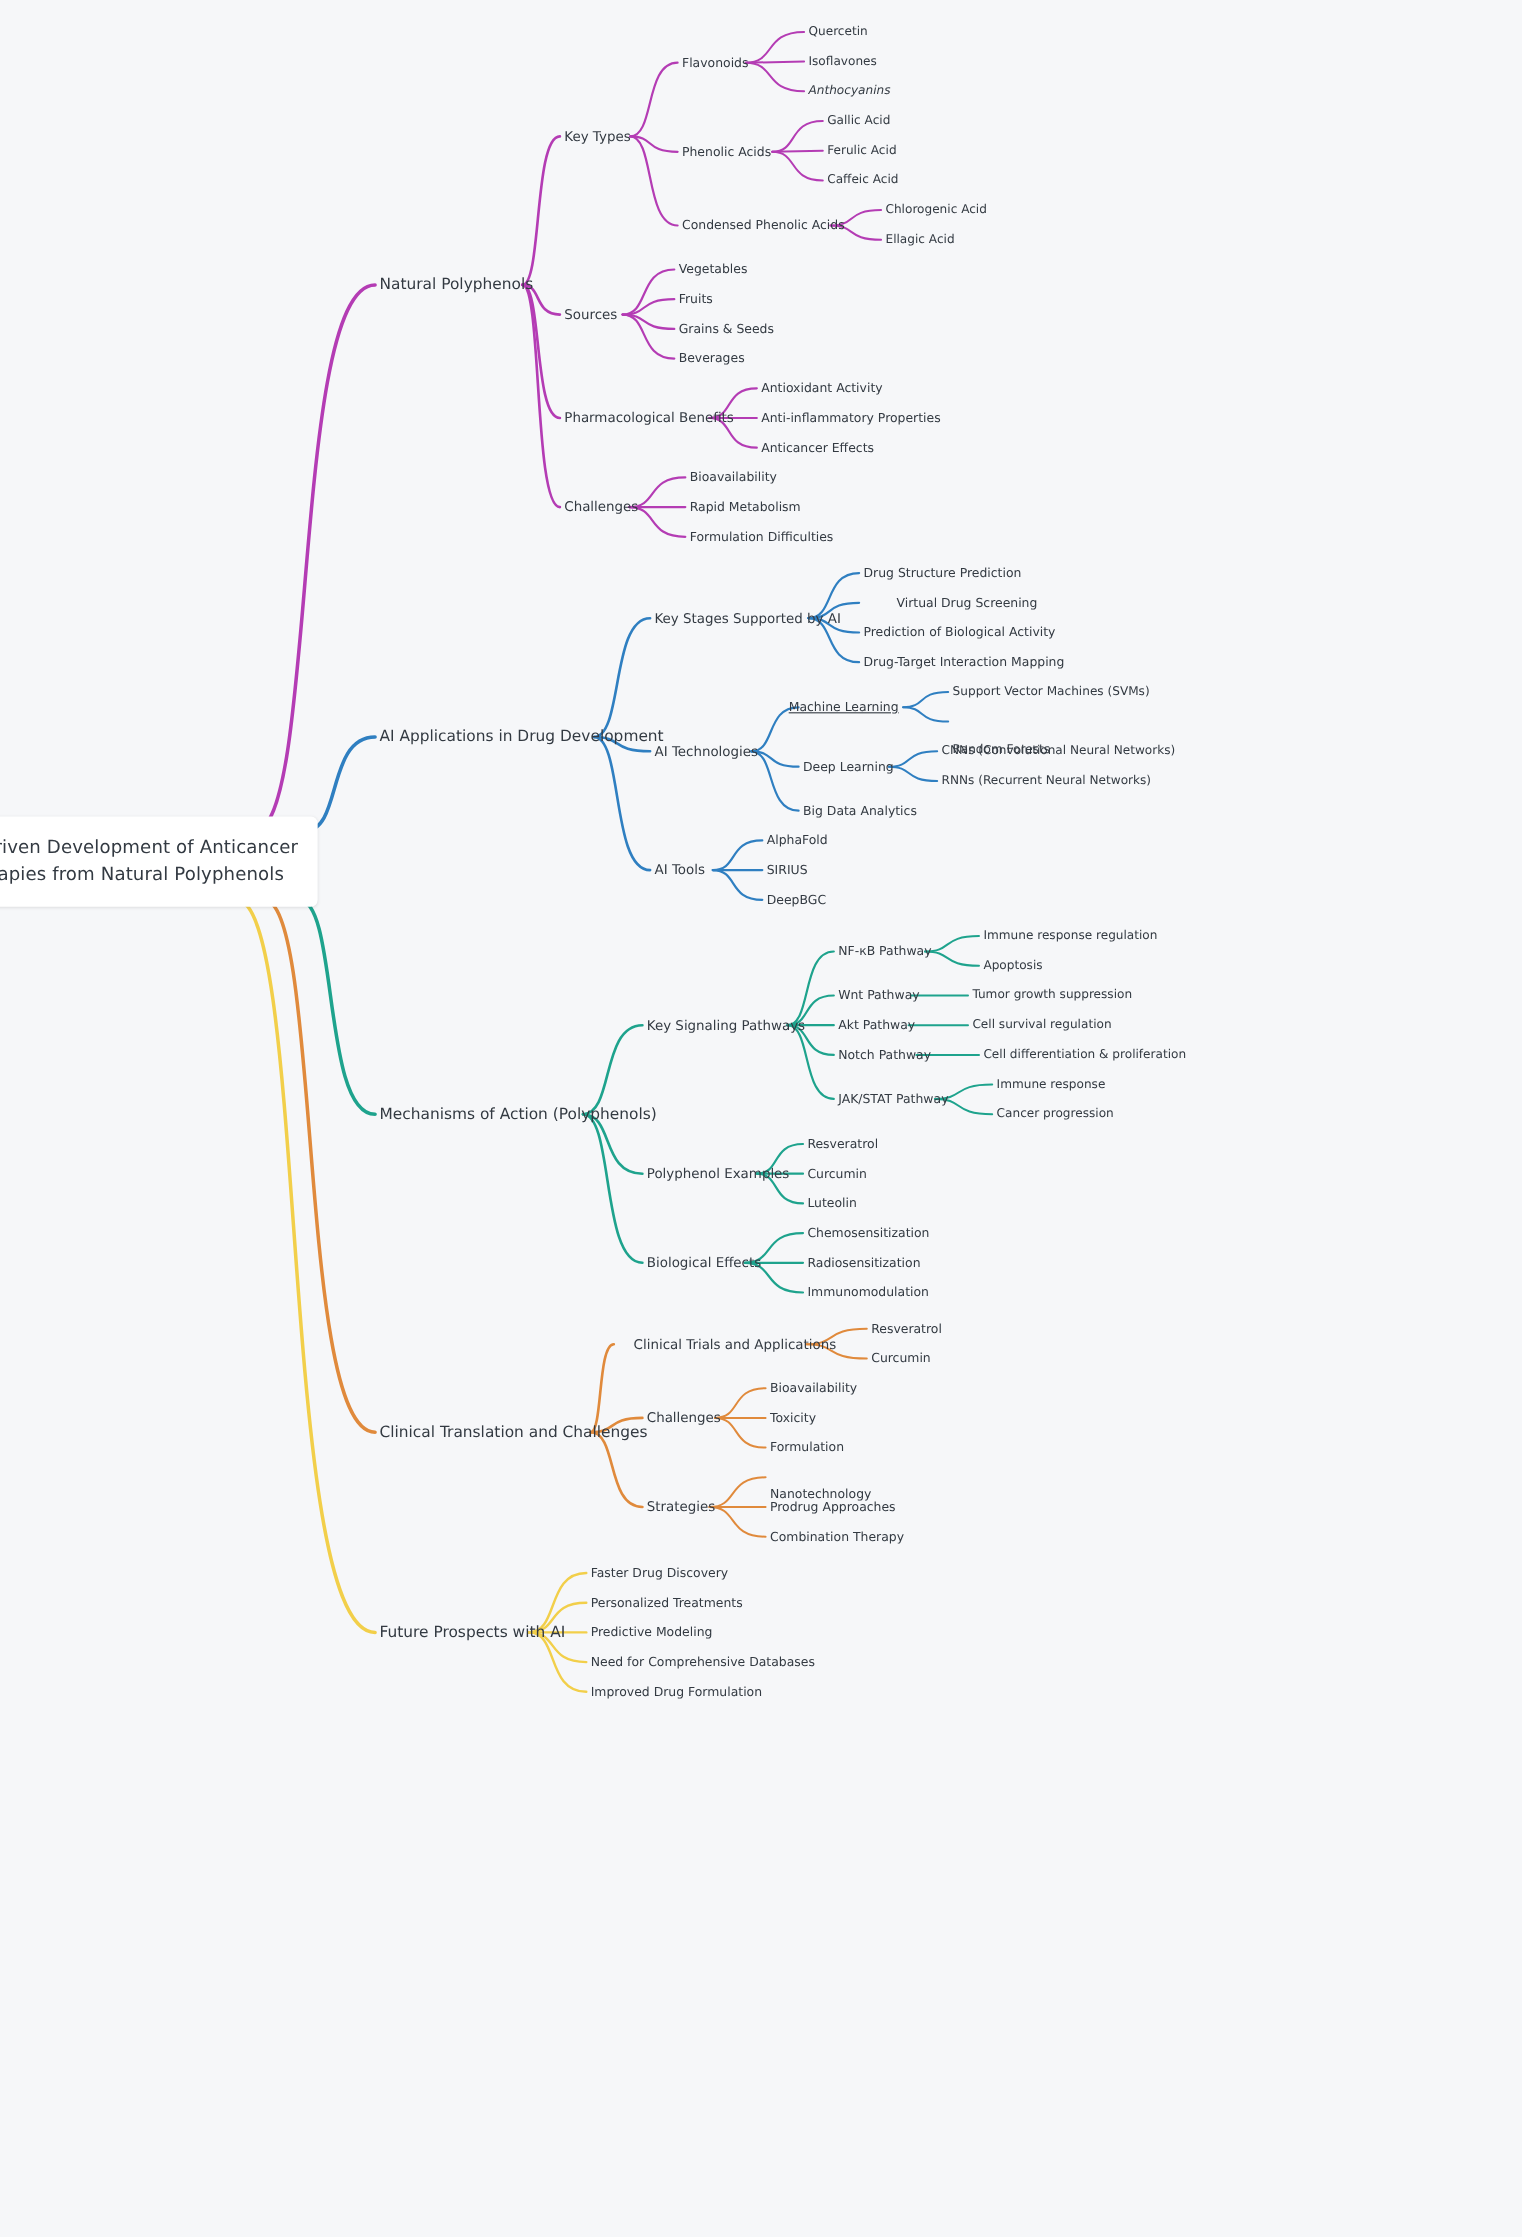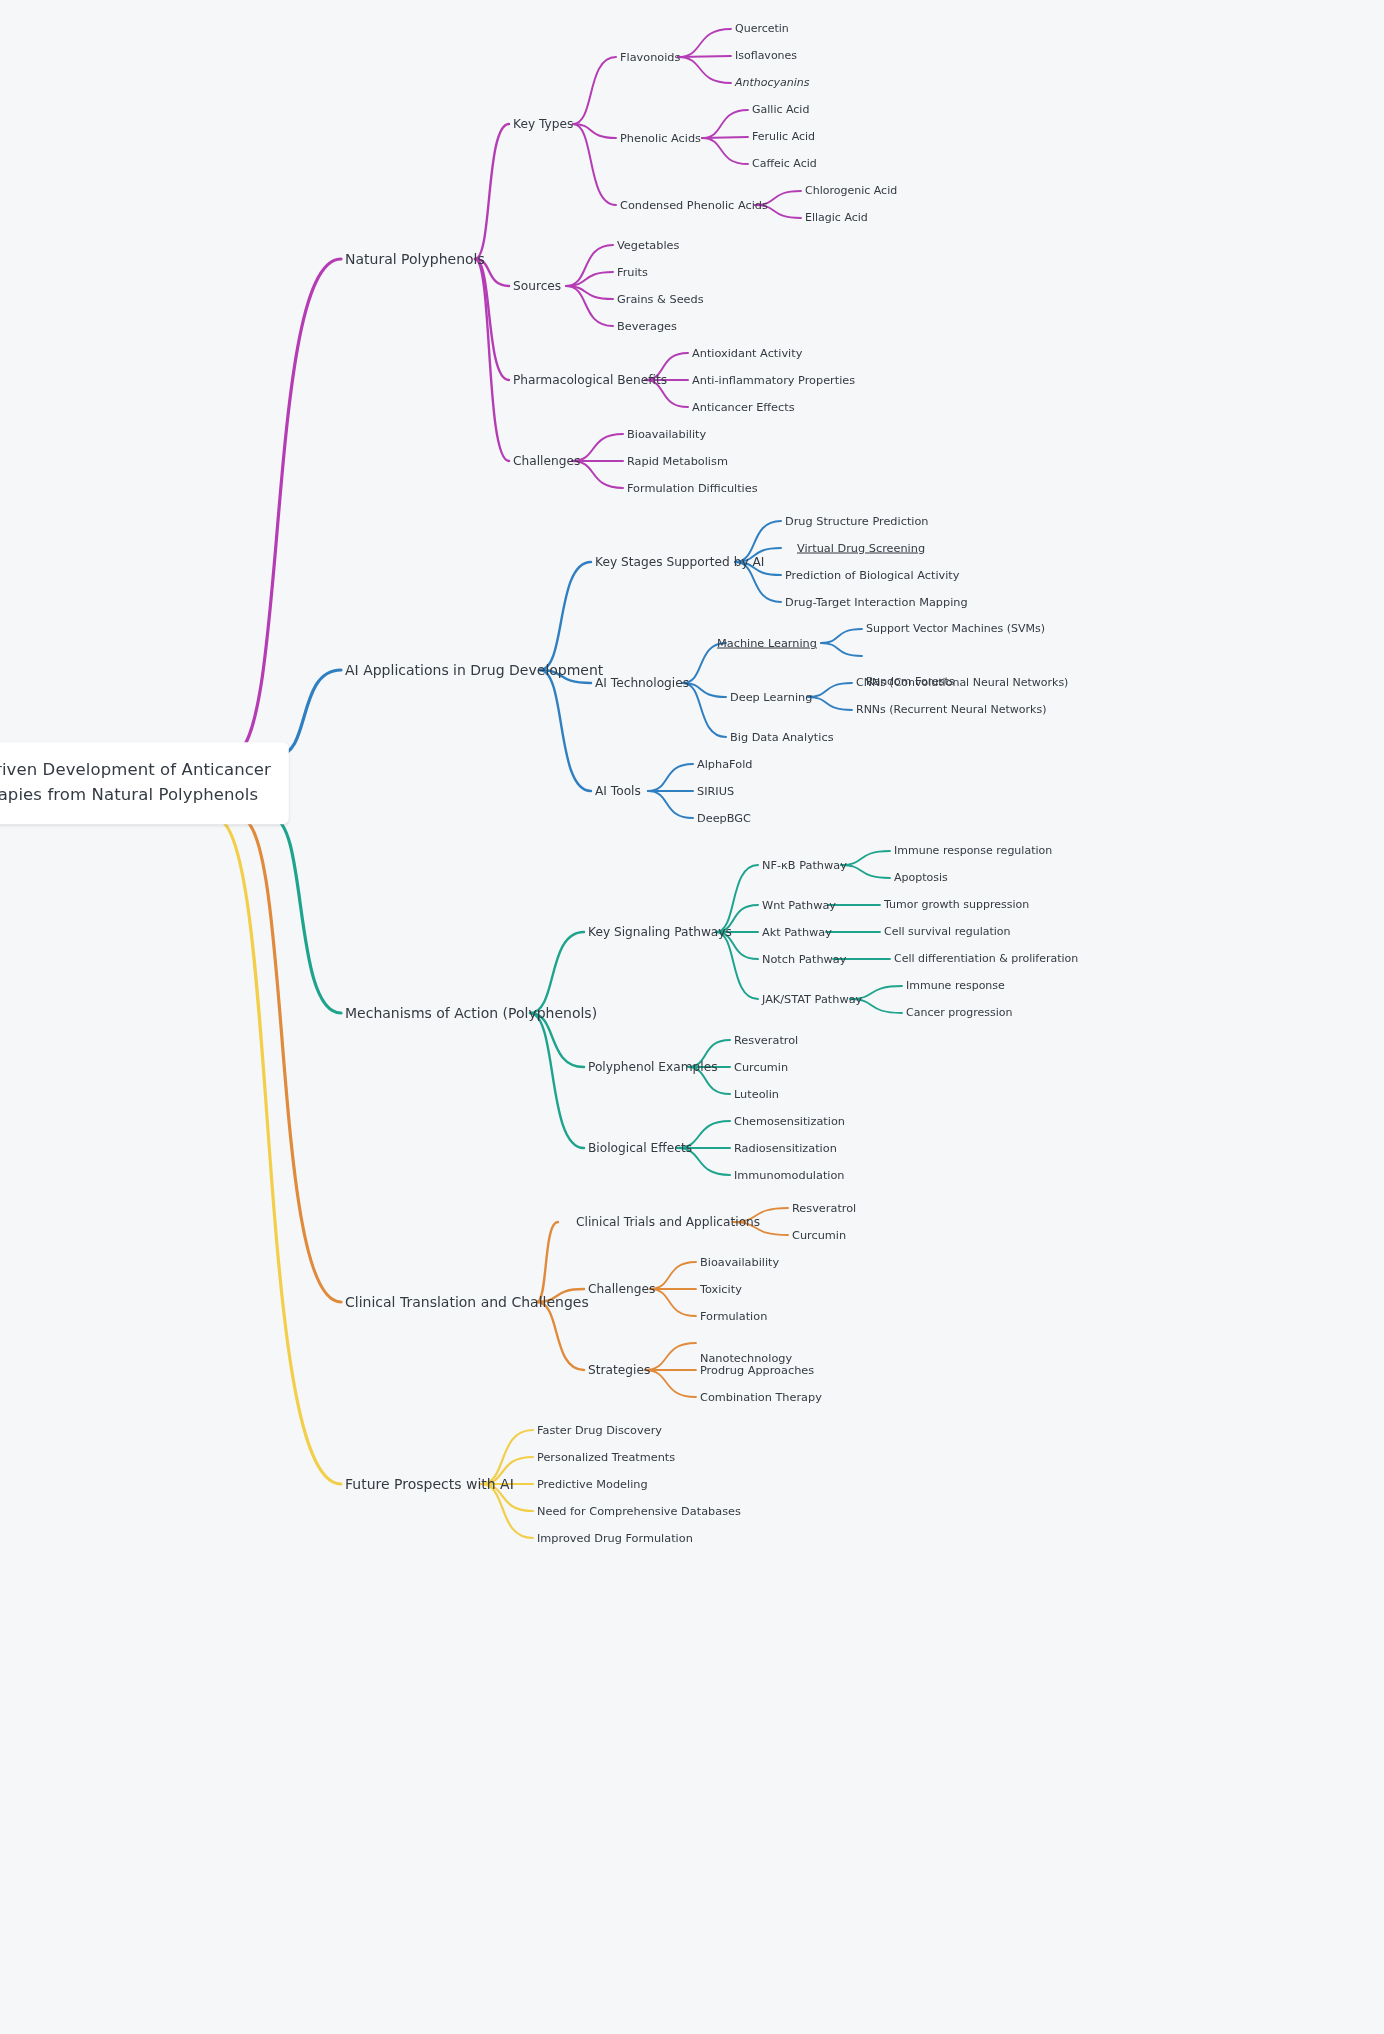--- a/index.html
+++ b/index.html
@@ -166,21 +166,21 @@
       <div class="node anchor-left lvl3" style="left: 692px; top: 353px;">Antioxidant Activity</div>
       <div class="node anchor-left lvl3" style="left: 692px; top: 380px;">Anti-inflammatory Properties</div>
       <div class="node anchor-left lvl3" style="left: 692px; top: 407px;">Anticancer Effects</div>
       <div class="node anchor-left lvl2" style="left: 513px; top: 461px;">Challenges</div>
       <div class="node anchor-left lvl3" style="left: 627px; top: 434px;">Bioavailability</div>
       <div class="node anchor-left lvl3" style="left: 627px; top: 461px;">Rapid Metabolism</div>
       <div class="node anchor-left lvl3" style="left: 627px; top: 488px;">Formulation Difficulties</div>
       <div class="node anchor-left lvl1" style="left: 345px; top: 670px;">AI Applications in Drug Development</div>
       <div class="node anchor-left lvl2" style="left: 595px; top: 562px;">Key Stages Supported by AI</div>
       <div class="node anchor-left lvl3" style="left: 785px; top: 521px;">Drug Structure Prediction</div>
-      <div class="node anchor-left lvl3" style="left: 797px; top: 548px; text-decoration: underline;">Virtual Drug Screening</div>
+      <div class="node anchor-left lvl3" style="left: 815px; top: 548px;">Virtual Drug Screening</div>
       <div class="node anchor-left lvl3" style="left: 785px; top: 575px;">Prediction of Biological Activity</div>
       <div class="node anchor-left lvl3" style="left: 785px; top: 602px;">Drug-Target Interaction Mapping</div>
       <div class="node anchor-left lvl2" style="left: 595px; top: 683px;">AI Technologies</div>
       <div class="node anchor-left lvl3" style="left: 717px; top: 643px; text-decoration: underline;">Machine Learning</div>
       <div class="node anchor-left lvl4" style="left: 866px; top: 629px;">Support Vector Machines (SVMs)</div>
       <div class="node anchor-left lvl4" style="left: 866px; top: 649px; margin-top: 33px;">Random Forests</div>
       <div class="node anchor-left lvl3" style="left: 730px; top: 697px;">Deep Learning</div>
       <div class="node anchor-left lvl4" style="left: 856px; top: 683px;">CNNs (Convolutional Neural Networks)</div>
       <div class="node anchor-left lvl4" style="left: 856px; top: 710px;">RNNs (Recurrent Neural Networks)</div>
       <div class="node anchor-left lvl3" style="left: 730px; top: 737px;">Big Data Analytics</div>

